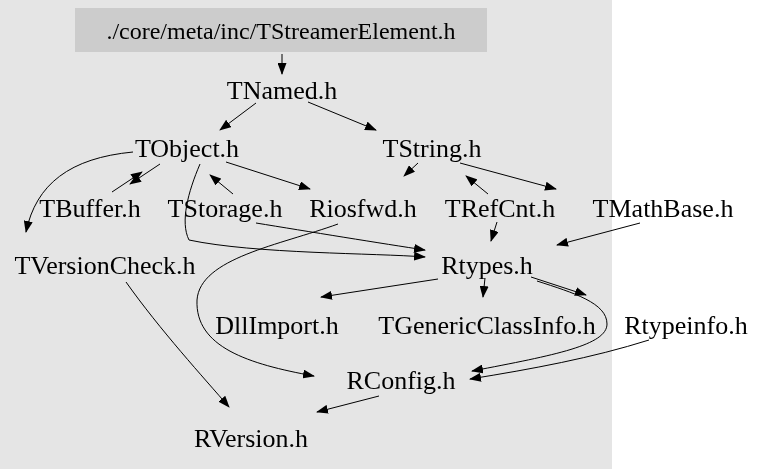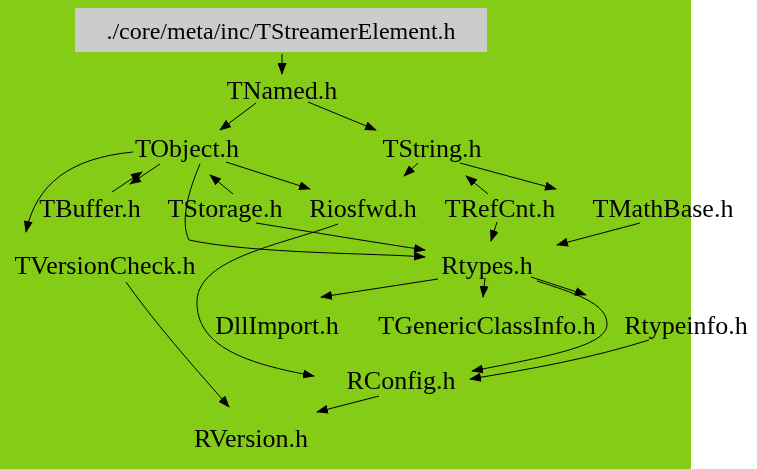--- a/index.html
+++ b/index.html
@@ -6,23 +6,23 @@
     margin: 0;
     padding: 0;
     background: #ffffff;
     width: 757px;
     height: 469px;
     overflow: hidden;
     font-family: "Liberation Serif", "DejaVu Serif", serif;
   }
   #stage {
     position: relative;
-    width: 691px;
+    width: 612px;
     height: 469px;
-    background: #84cc16;
+    background: #e5e5e5;
   }
   svg text {
     font-family: "Liberation Serif", "DejaVu Serif", serif;
     fill: #000000;
   }
   svg path.edge {
     fill: none;
     stroke: #000000;
     stroke-width: 1;
   }

